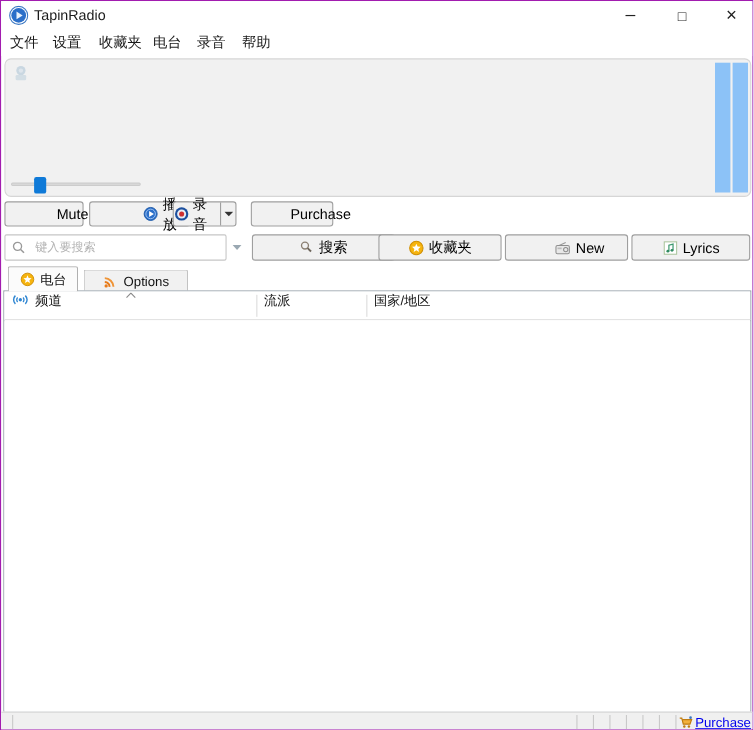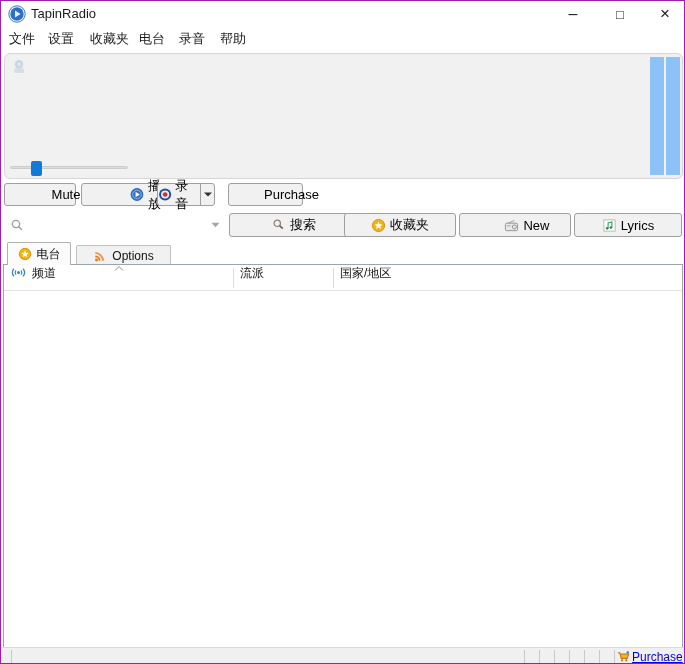--- a/index.html
+++ b/index.html
@@ -147,20 +147,21 @@
     </span>
   </div>
 
   <div class="btn row1" id="btn-options">
     <svg width="9" height="6" viewBox="0 0 9 6">
       <polygon points="0.5,0.8 8.5,0.8 4.5,5.2" fill="#93a5b1"></polygon>
     </svg>
     <span>Purchase</span>
   </div>
 
+  <input id="search-input" type="text" placeholder="键入要搜索" style="">
   <svg class="search-input-icon" width="14" height="14" viewBox="0 0 16 16">
     <circle cx="6.8" cy="6.8" r="4.2" fill="none" stroke="#9a9a9a" stroke-width="1.4"></circle>
     <path d="M10 10 L13.5 13.5" stroke="#9a9a9a" stroke-width="1.6"></path>
   </svg>
   <span id="combo-arrow">
     <svg width="9" height="6" viewBox="0 0 9 6">
       <polygon points="0.5,0.8 8.5,0.8 4.5,5.2" fill="#9aa8b2"></polygon>
     </svg>
   </span>
 

